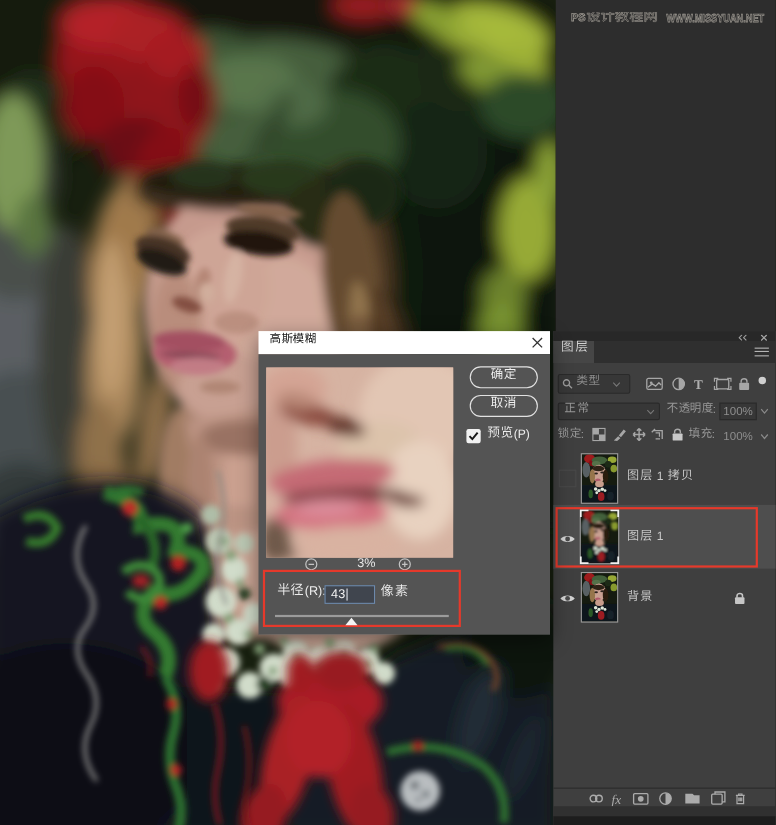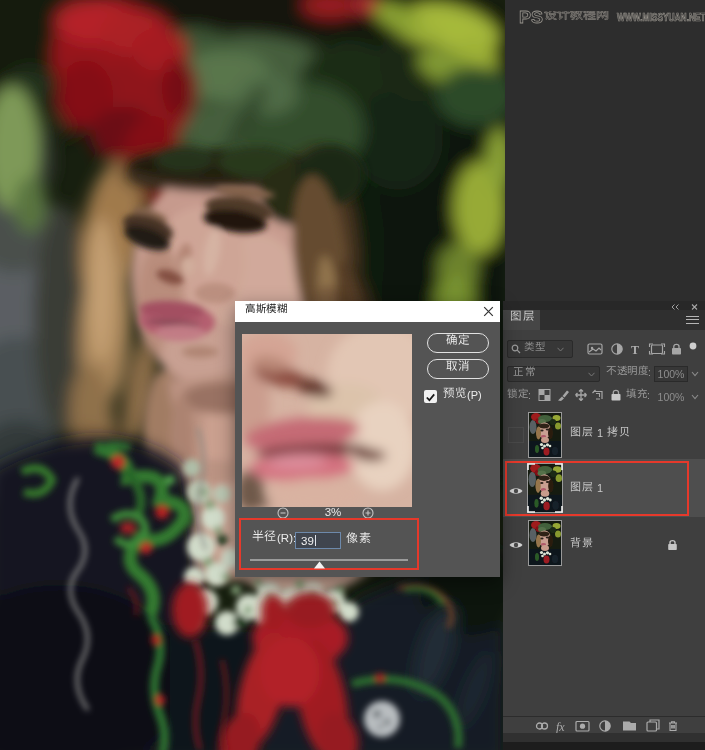--- a/index.html
+++ b/index.html
@@ -349,21 +349,21 @@
   <circle cx="382" cy="719" r="18" fill="#c2c7ca"></circle>
   <circle cx="377" cy="714" r="4" fill="#70767a"></circle>
         <circle cx="387" cy="722" r="3.5" fill="#7e8488"></circle>
   <circle cx="380" cy="727" r="2.5" fill="#888d90"></circle>
 </g>
 <rect x="0" y="0" width="505" height="750" fill="#0c100a" opacity="0.05"></rect>
 </svg>
 </div>
 
 <div class="abs" style="left:519px;top:9px;width:180px;height:16px;display:flex;align-items:center">
- <span style="font-family:Liberation Sans, sans-serif;font-size:18px;font-weight:bold;letter-spacing:0px;color:transparent;-webkit-text-stroke:0.8px #97938c;transform:scaleY(0.95)">PS</span>
+ <span style="font-family:Liberation Mono, monospace;font-size:11px;font-weight:bold;letter-spacing:0px;color:transparent;-webkit-text-stroke:0.8px #97938c;transform:scaleY(0.95)">PS</span>
  <span style="display:inline-flex;margin-left:1px">
       <svg class="wmstroke" style="width:13px;height:13px" viewBox="0 280 1000 1000">
         <use href="#g8bbe"></use>
       </svg>
       <svg class="wmstroke" style="width:13px;height:13px" viewBox="0 280 1000 1000">
         <use href="#g8ba1"></use>
       </svg>
       <svg class="wmstroke" style="width:13px;height:13px" viewBox="0 280 1000 1000">
         <use href="#g6559"></use>
       </svg>
@@ -808,21 +808,21 @@
         <svg class="cn " style="width:12px;height:12px;" viewBox="0 280 1000 1000">
           <use href="#g534a"></use>
         </svg>
         <svg class="cn " style="width:12px;height:12px;" viewBox="0 280 1000 1000">
           <use href="#g5f84"></use>
         </svg>
       </span>
       <span style="color:#ececec;font-size:11.5px;margin-left:1px;position:relative;top:-1px">(R):</span>
     </div>
   <div class="abs" style="left:60px;top:231px;width:46px;height:17px;background:#40454e;border:1px solid #6d89ab;display:flex;align-items:center">
-      <span style="color:#f2f2f2;font-size:11.5px;margin-left:5px">39</span>
+      <span style="color:#f2f2f2;font-size:11.5px;margin-left:5px">43</span>
       <span style="display:inline-block;width:1px;height:11px;background:#dfe3ea;margin-left:1px"></span>
     </div>
   <div class="abs" style="left:111px;top:232px"><span class="cnrun" style="color:#ececec;font-size:12px">
         <svg class="cn " style="width:12px;height:12px;margin-right:1px;" viewBox="0 280 1000 1000">
           <use href="#g50cf"></use>
         </svg>
         <svg class="cn " style="width:12px;height:12px;margin-right:1px;" viewBox="0 280 1000 1000">
           <use href="#g7d20"></use>
         </svg>
       </span></div>

